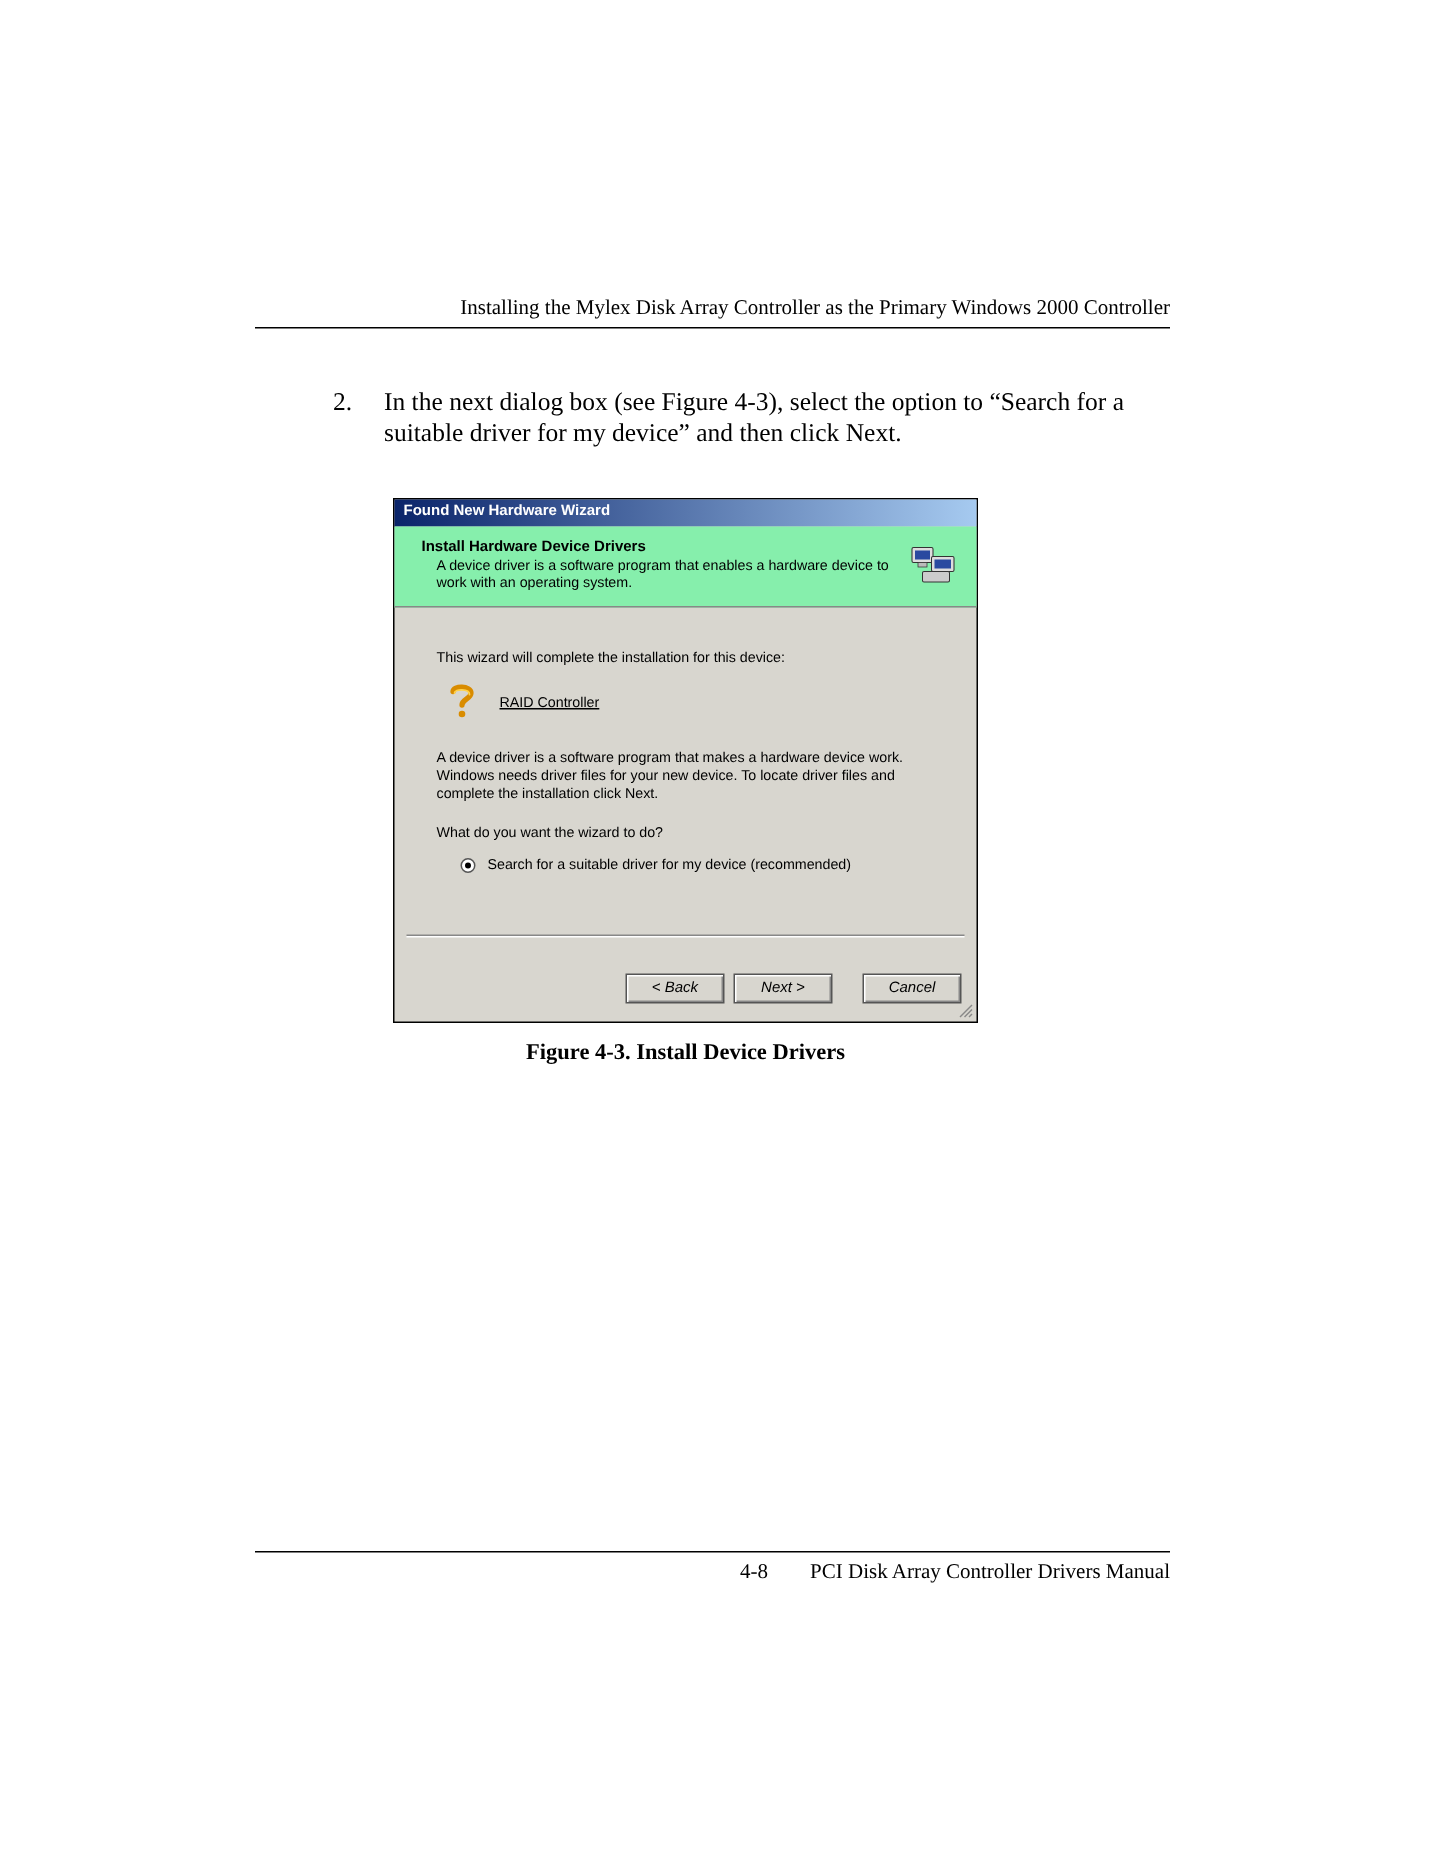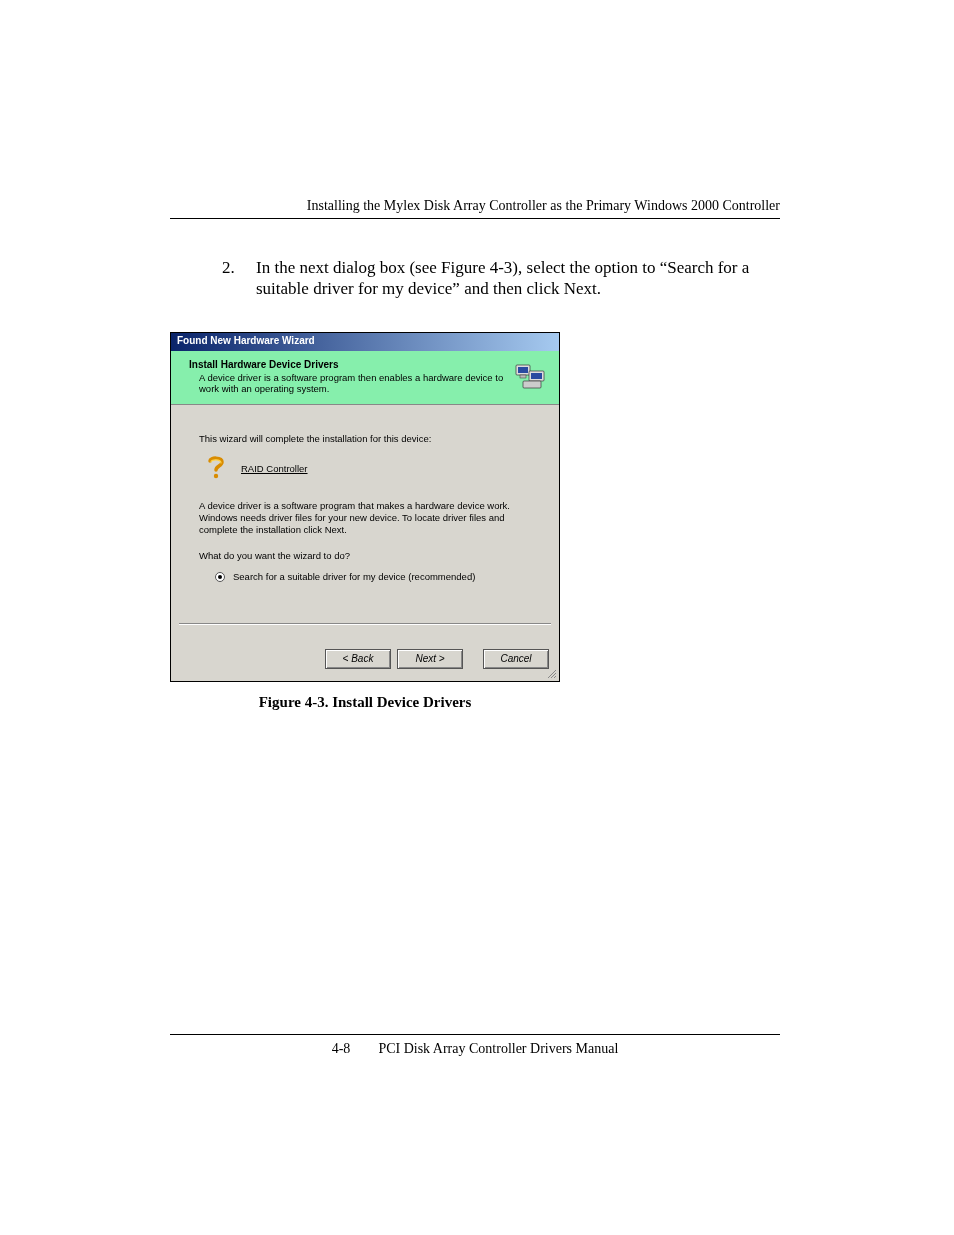--- a/index.html
+++ b/index.html
@@ -27,20 +27,21 @@
   .step {
     display: flex;
     gap: 14px;
     font-size: 17px;
     line-height: 1.25;
     margin-bottom: 32px;
     padding-left: 52px;
   }
   .step-num { min-width: 20px; }
   .dialog-wrap {
+    margin-left: 92px;
     width: 390px;
   }
   .dialog {
     border: 1px solid #000;
     background: #d8d6cf;
     font-family: Tahoma, Verdana, Arial, sans-serif;
     font-size: 9.5px;
     color: #000;
     position: relative;
   }
@@ -123,21 +124,21 @@
     position: absolute;
     left: 170px;
     width: 610px;
     top: 1034px;
   }
   .footer-rule {
     border-top: 1px solid #000;
     margin-bottom: 6px;
   }
   .footer-row {
-    display: flex; justify-content: center;
+    display: flex; justify-content: flex-end;
     font-size: 14px;
     gap: 28px;
   }
 </style>
 </head>
 <body>
 
 <div class="content">
   <div class="running-header">Installing the Mylex Disk Array Controller as the Primary Windows 2000 Controller</div>
 
@@ -146,21 +147,21 @@
     <div>In the next dialog box (see Figure  4-3), select the option to “Search for a suitable driver for my device” and then click Next.</div>
   </div>
 
   <div class="dialog-wrap">
     <div class="dialog">
       <div class="titlebar">Found New Hardware Wizard</div>
 
       <div class="header-banner">
         <div class="header-text">
           <div class="header-title">Install Hardware Device Drivers</div>
-          <div class="header-sub">A device driver is a software program then enables a hardware device to work with an operating system.</div>
+          <div class="header-sub">A device driver is a software program that enables a hardware device to work with an operating system.</div>
         </div>
         <div class="header-icon">
           <svg width="34" height="34" viewBox="0 0 34 34">
             <rect x="3" y="6" width="14" height="10" rx="1" fill="#ddd" stroke="#333" stroke-width="0.7"></rect>
             <rect x="5" y="8" width="10" height="6" fill="#2a4aa0"></rect>
             <rect x="7" y="16" width="6" height="3" fill="#bbb" stroke="#333" stroke-width="0.5"></rect>
             <rect x="16" y="12" width="15" height="10" rx="1" fill="#ddd" stroke="#333" stroke-width="0.7"></rect>
             <rect x="18" y="14" width="11" height="6" fill="#2a4aa0"></rect>
             <rect x="10" y="22" width="18" height="7" rx="1" fill="#ccc" stroke="#333" stroke-width="0.7"></rect>
           </svg>

